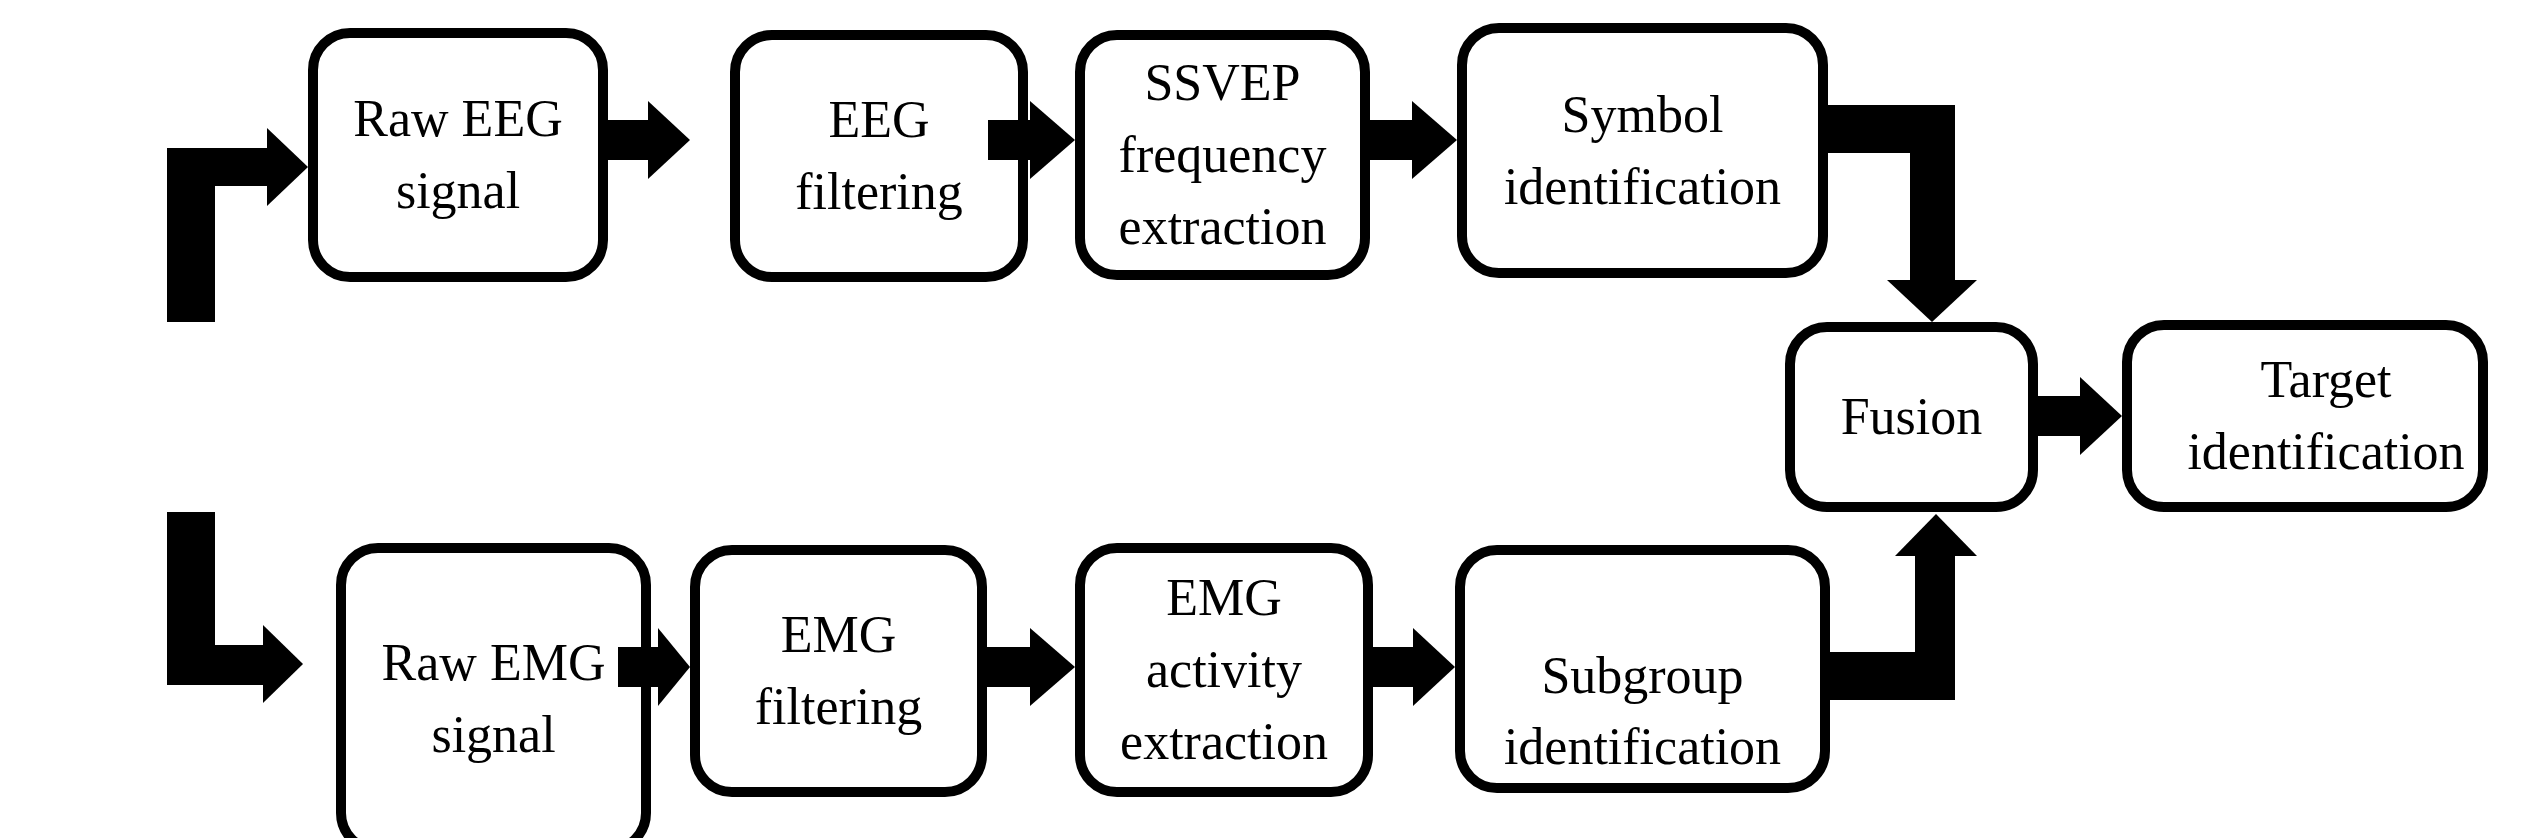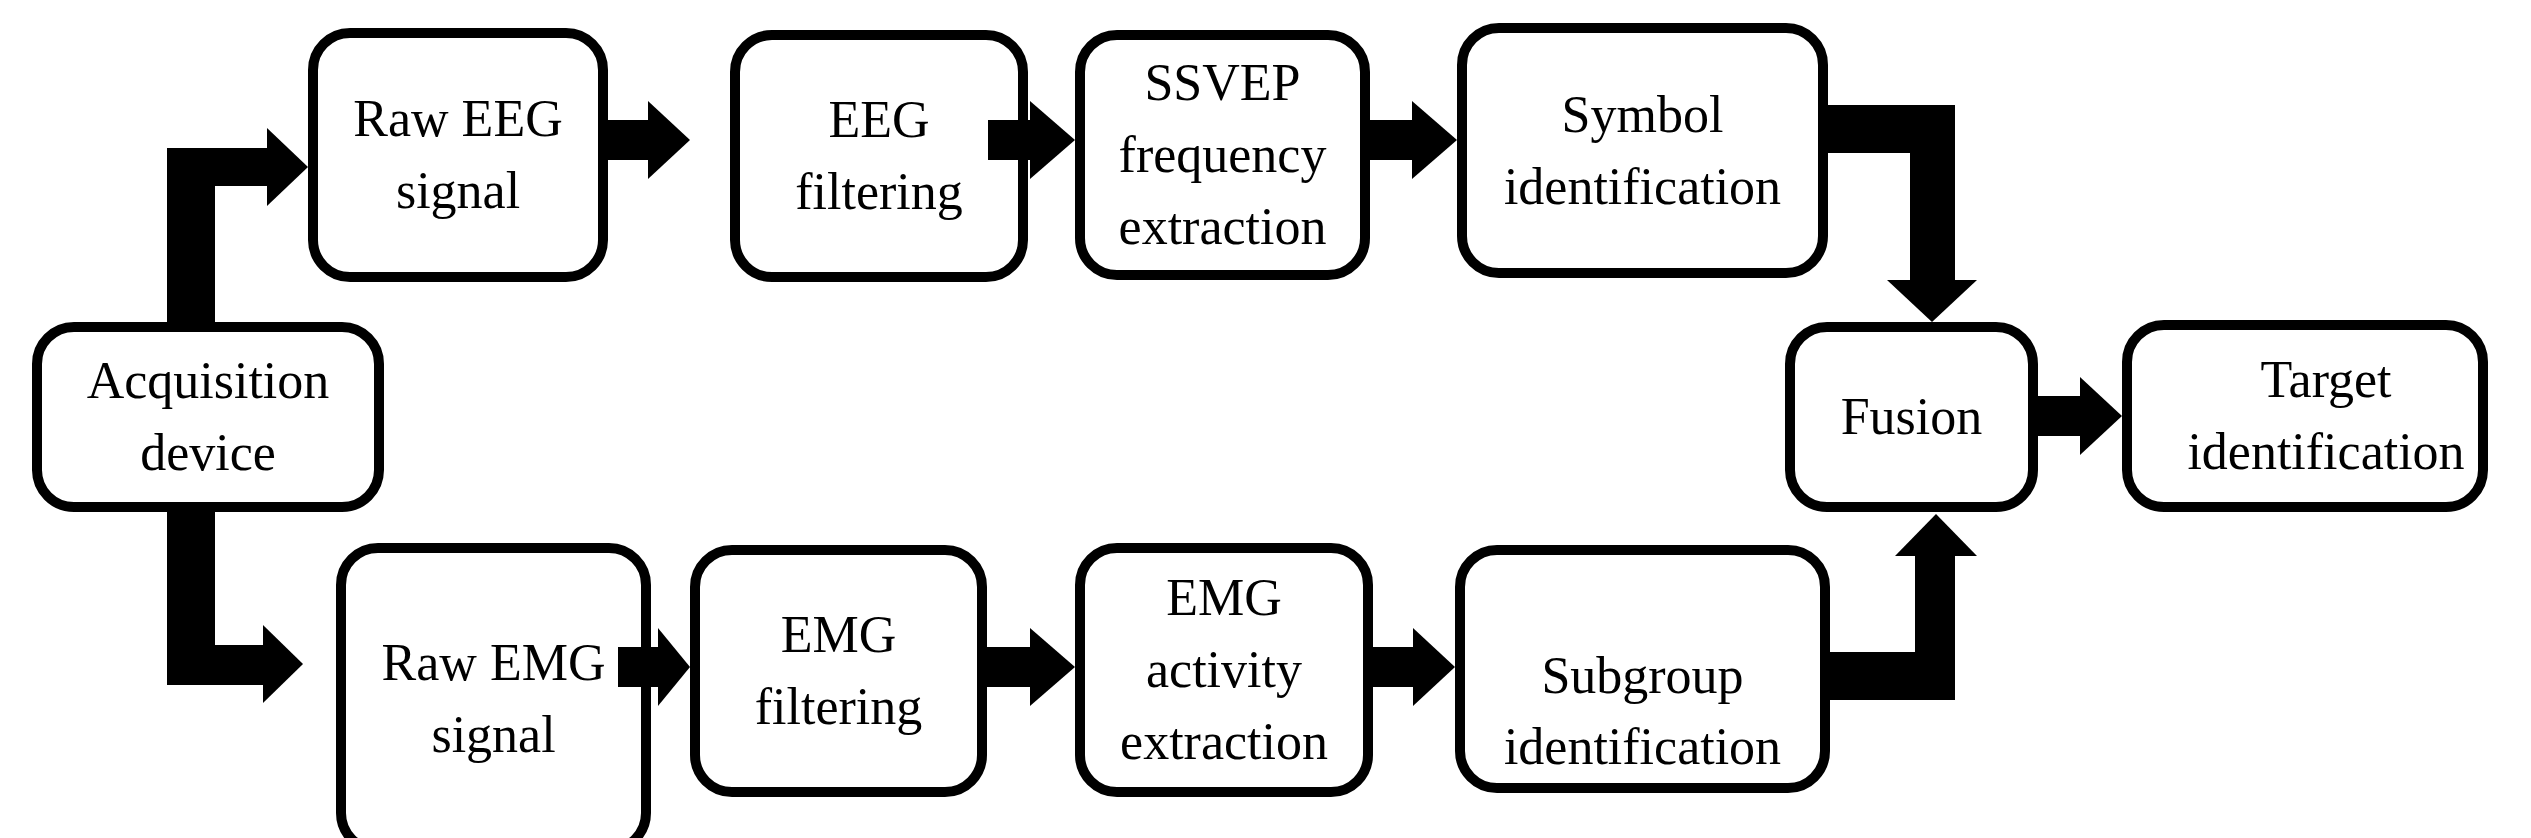--- a/index.html
+++ b/index.html
@@ -72,24 +72,20 @@
   #a10-k { left:1030px; top:628px; border-left:45px solid #000000; }
   
   #a11-s { left:1373px; top:647px; width:40px; height:40px; }
   #a11-k { left:1413px; top:628px; border-left:42px solid #000000; }
 </style>
 </head>
 <body>
 
 <div id="canvas">
 
-  <div class="node" id="n-acq">
-    <span class="label">Acquisition
-device</span>
-  </div>
   <div class="node" id="n-raweeg">
     <span class="label">Raw EEG
 signal</span>
   </div>
   <div class="node" id="n-eegf">
     <span class="label">EEG
 filtering</span>
   </div>
   <div class="node" id="n-ssvep">
     <span class="label">SSVEP

